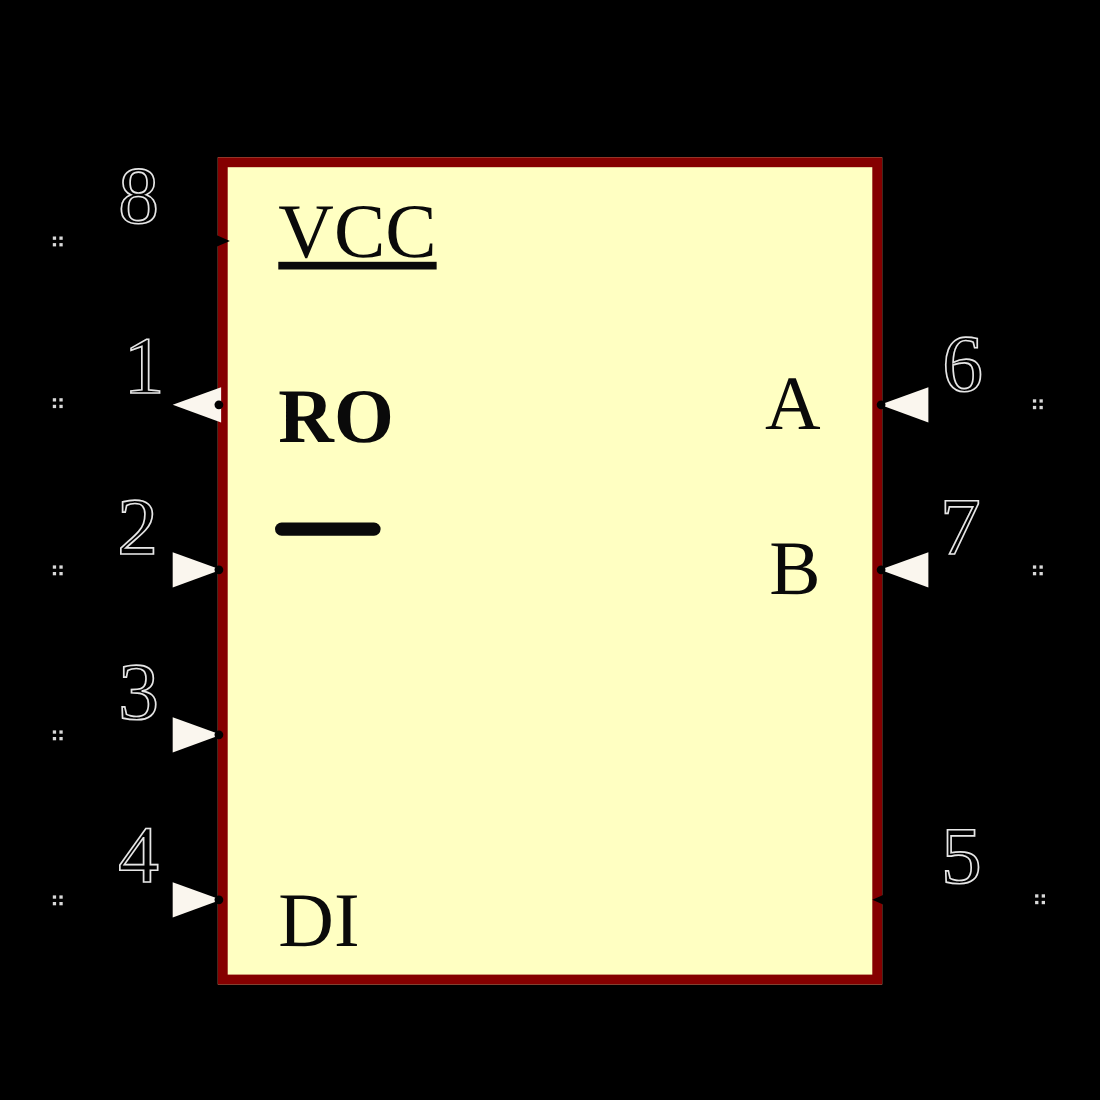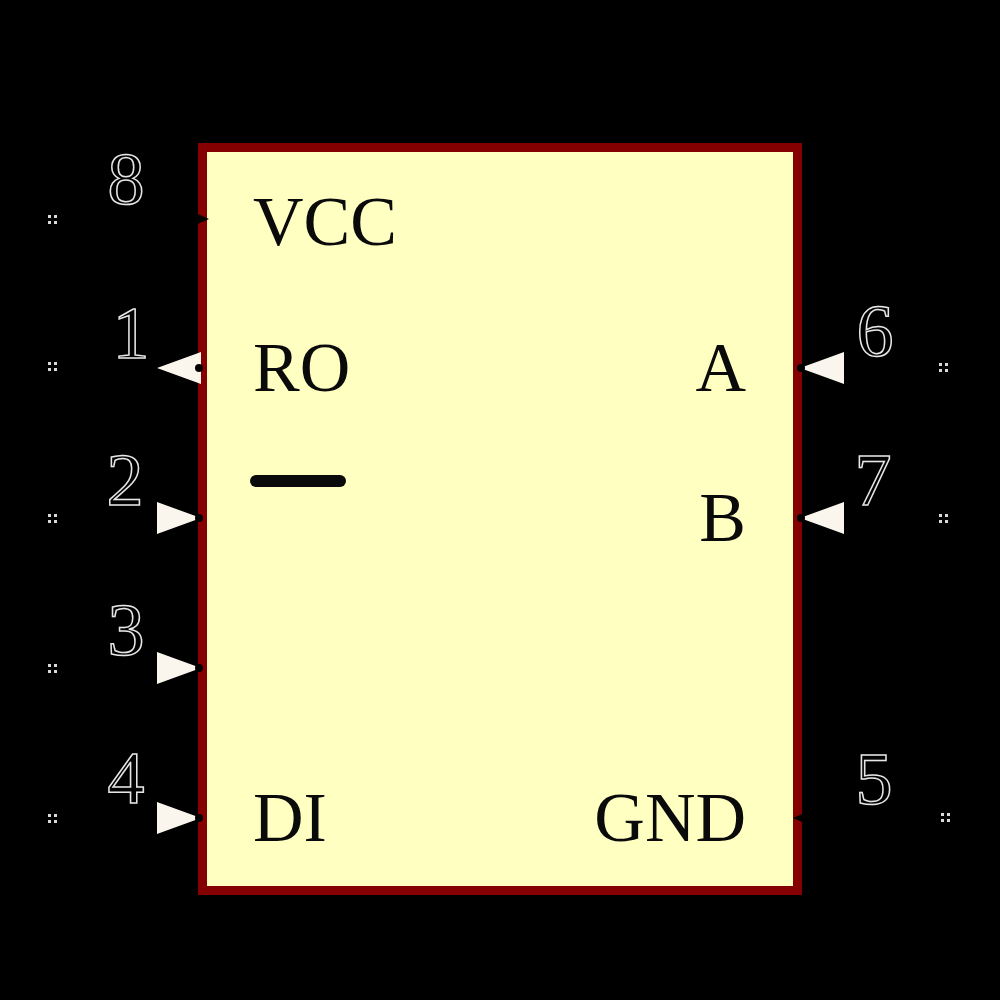--- a/index.html
+++ b/index.html
@@ -20,25 +20,25 @@
   }
   
   .lbl{
     position:absolute;
     height:72px;line-height:72px;
     font-size:70px;color:#0a0a0a;
     white-space:nowrap;
   }
   .lbl.left{left:253px;}
   .lbl.right{right:254px;text-align:right;}
-  .lbl-vcc{top:186px;}
-  .lbl-ro {top:332px;}
+  .lbl-vcc{top:176px;text-decoration:underline;}
+  .lbl-ro {top:344px;font-weight:bold;}
   .lbl-re {top:482px;}
   .lbl-de {top:632px;}
-  .lbl-di {top:782px;}
+  .lbl-di {top:802px;}
   .lbl-a  {top:332px;}
   .lbl-b  {top:482px;}
   .lbl-gnd{top:782px;right:252px;}
   
   .overline-bar{
     position:absolute;
     left:250px;top:475px;width:96px;height:12px;
     background:#0a0a0a;border-radius:6px;
   }
   
@@ -124,21 +124,20 @@
 
   <div class="ic-body"></div>
 
   <div class="lbl left lbl-vcc">VCC</div>
   <div class="lbl left lbl-ro">RO</div>
   <div class="overline-bar"></div>
   <div class="lbl left lbl-di">DI</div>
 
   <div class="lbl right lbl-a">A</div>
   <div class="lbl right lbl-b">B</div>
-  <div class="lbl right lbl-gnd">GND</div>
 
   <div class="num num-8">8</div>
   <div class="num num-1">1</div>
   <div class="num num-2">2</div>
   <div class="num num-3">3</div>
   <div class="num num-4">4</div>
   <div class="num num-6">6</div>
   <div class="num num-7">7</div>
   <div class="num num-5">5</div>
 

